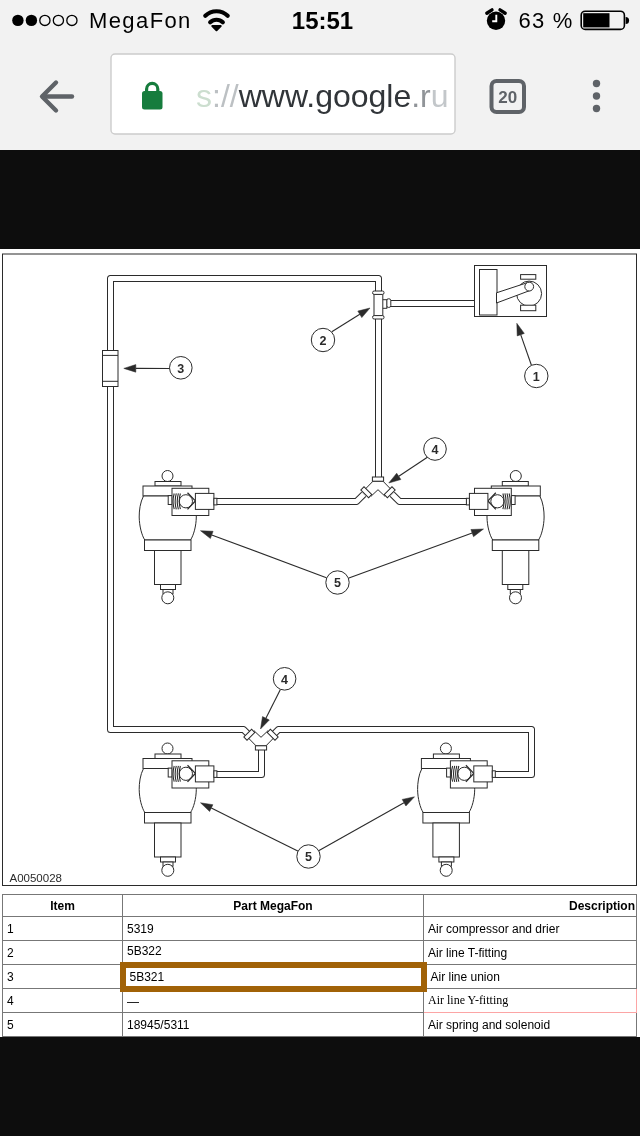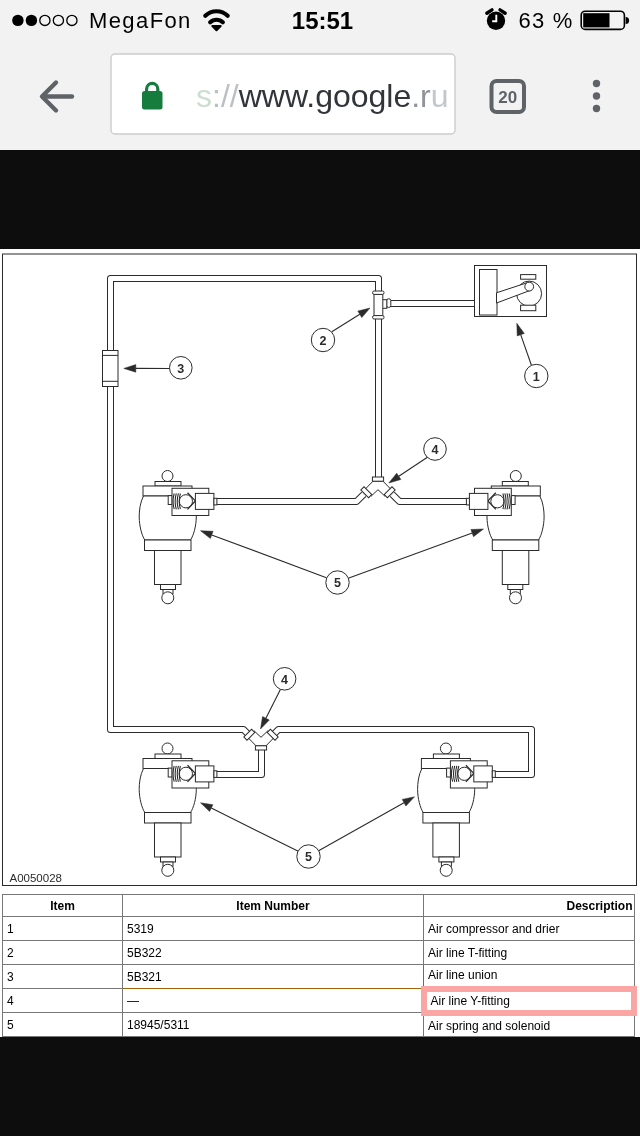--- a/index.html
+++ b/index.html
@@ -212,42 +212,42 @@
       <text x="337.5" y="587.2">5</text>
       <text x="308.5" y="861.2">5</text>
     </g>
     <text x="9.5" y="881.5" font-size="11.5" fill="#2b2b2b">A0050028</text>
   </svg>
 
   <table class="abs" style="left:2px;top:894px;width:635px;border-collapse:collapse;font-size:12px;color:#000;" cellspacing="0">
     <tbody>
         <tr style="height:22px;">
       <th style="border:1px solid #777;width:117px;text-align:center;font-size:12px;">Item</th>
-      <th style="border:1px solid #777;width:298px;text-align:center;font-size:12px;">Item Number</th>
+      <th style="border:1px solid #777;width:298px;text-align:center;font-size:12px;">Part MegaFon</th>
       <th style="border:1px solid #777;text-align:right;font-size:12px;">Description</th>
     </tr>
     <tr style="height:24px;">
       <td style="border:1px solid #777;padding:0 0 0 4px;">1</td>
       <td style="border:1px solid #777;padding:0 0 0 4px;margin-top:37px;">5319</td>
       <td style="border:1px solid #777;padding:0 0 0 4px;">Air compressor and drier</td>
     </tr>
     <tr style="height:24px;">
       <td style="border:1px solid #777;padding:0 0 0 4px;">2</td>
       <td style="border:1px solid #777;padding:0 0 0 4px;margin-top:32px;">5B322</td>
       <td style="border:1px solid #777;padding:0 0 0 4px;margin-top:44px;">Air line T-fitting</td>
     </tr>
     <tr style="height:24px;">
       <td style="border:1px solid #777;padding:0 0 0 4px;">3</td>
-      <td style="border:1px solid #a16207;padding:0 0 0 4px;margin-left:24px;">5B321</td>
+      <td style="border:6px solid #a16207;padding:0 0 0 4px;margin-left:24px;">5B321</td>
       <td style="border:1px solid #777;padding:0 0 0 4px;">Air line union</td>
     </tr>
     <tr style="height:24px;">
       <td style="border:1px solid #777;padding:0 0 0 4px;">4</td>
       <td style="border:1px solid #777;padding:0 0 0 4px;">—</td>
-      <td style="border:6px solid #fca5a5;padding:0 0 0 4px;">Air line Y-fitting</td>
+      <td style="border:1px solid #fca5a5;padding:0 0 0 4px;font-family:Liberation Serif, serif;">Air line Y-fitting</td>
     </tr>
     <tr style="height:24px;">
       <td style="border:1px solid #777;padding:0 0 0 4px;">5</td>
       <td style="border:1px solid #777;padding:0 0 0 4px;margin-top:29px;">18945/5311</td>
       <td style="border:1px solid #777;padding:0 0 0 4px;">Air spring and solenoid</td>
     </tr>
   </tbody>
     </table>
 
   <div class="abs" style="left:0;top:1037px;width:640px;height:99px;background:#0d0d0d;"></div>

